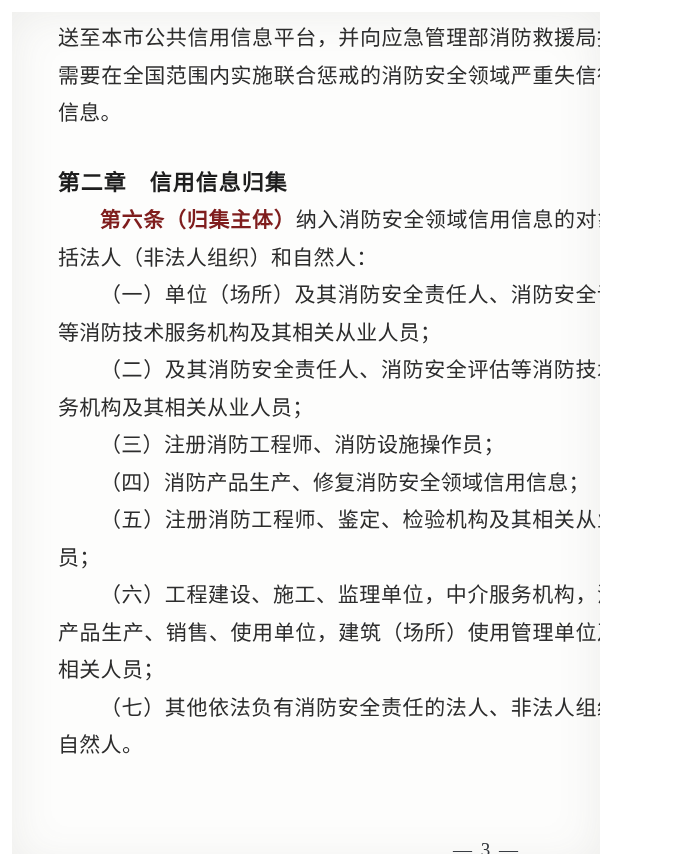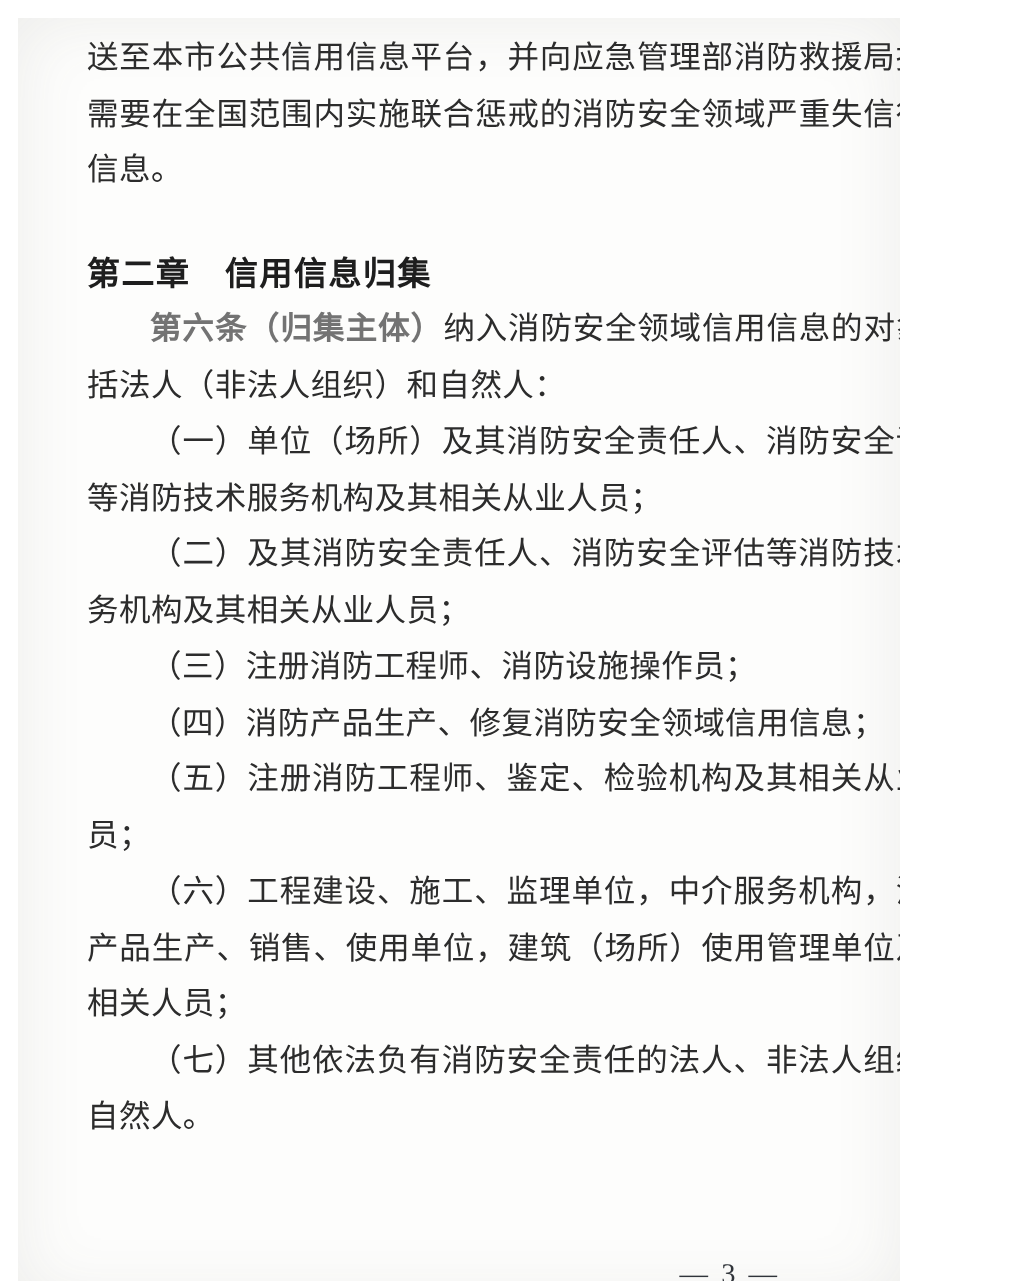--- a/index.html
+++ b/index.html
@@ -45,21 +45,21 @@
     letter-spacing: 1px;
     color: #1e1e1e;
     margin: 31px 0 0 0;
   }
   .article-lead {
     margin-top: 3px;
   }
   .lead-bold {
     font-family: "Liberation Sans", "DejaVu Sans", sans-serif;
     font-weight: 700;
-    color: #737373;
+    color: #7f1d1d;
     letter-spacing: 0.5px;
   }
   .page-number {
     position: absolute;
     right: 80px;
     bottom: 7px;
     font-size: 19px;
     line-height: 19px;
     letter-spacing: 2px;
     color: #30343a;

